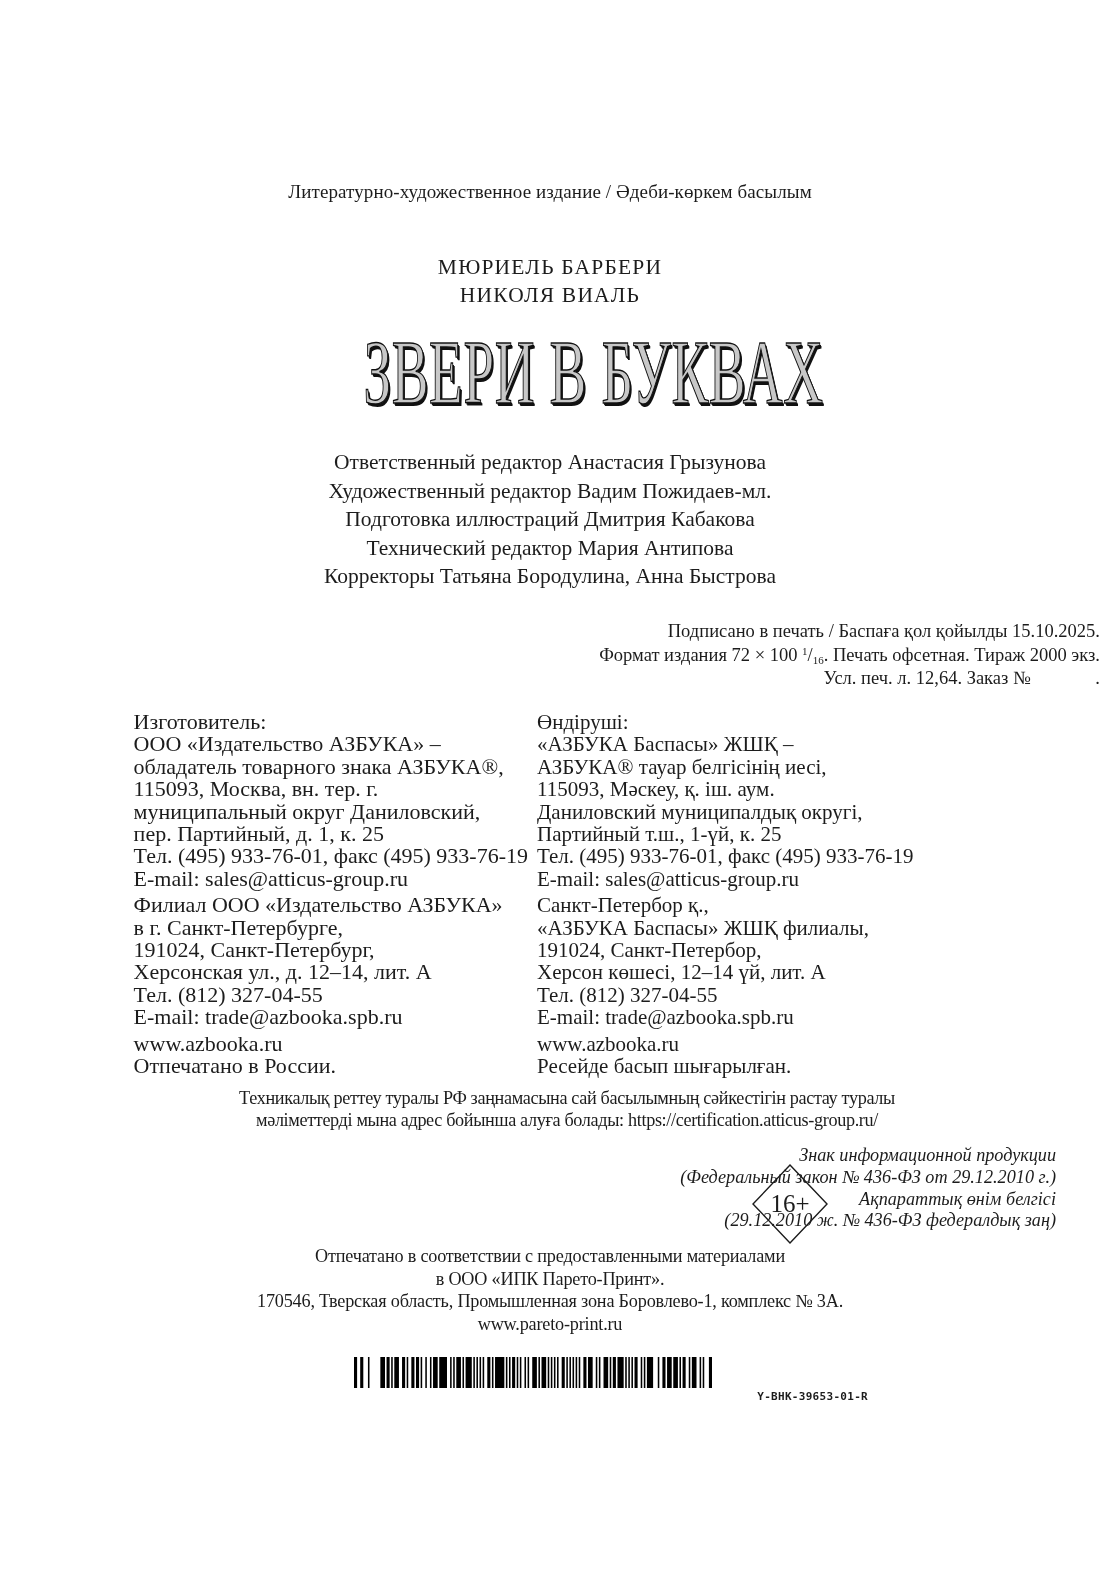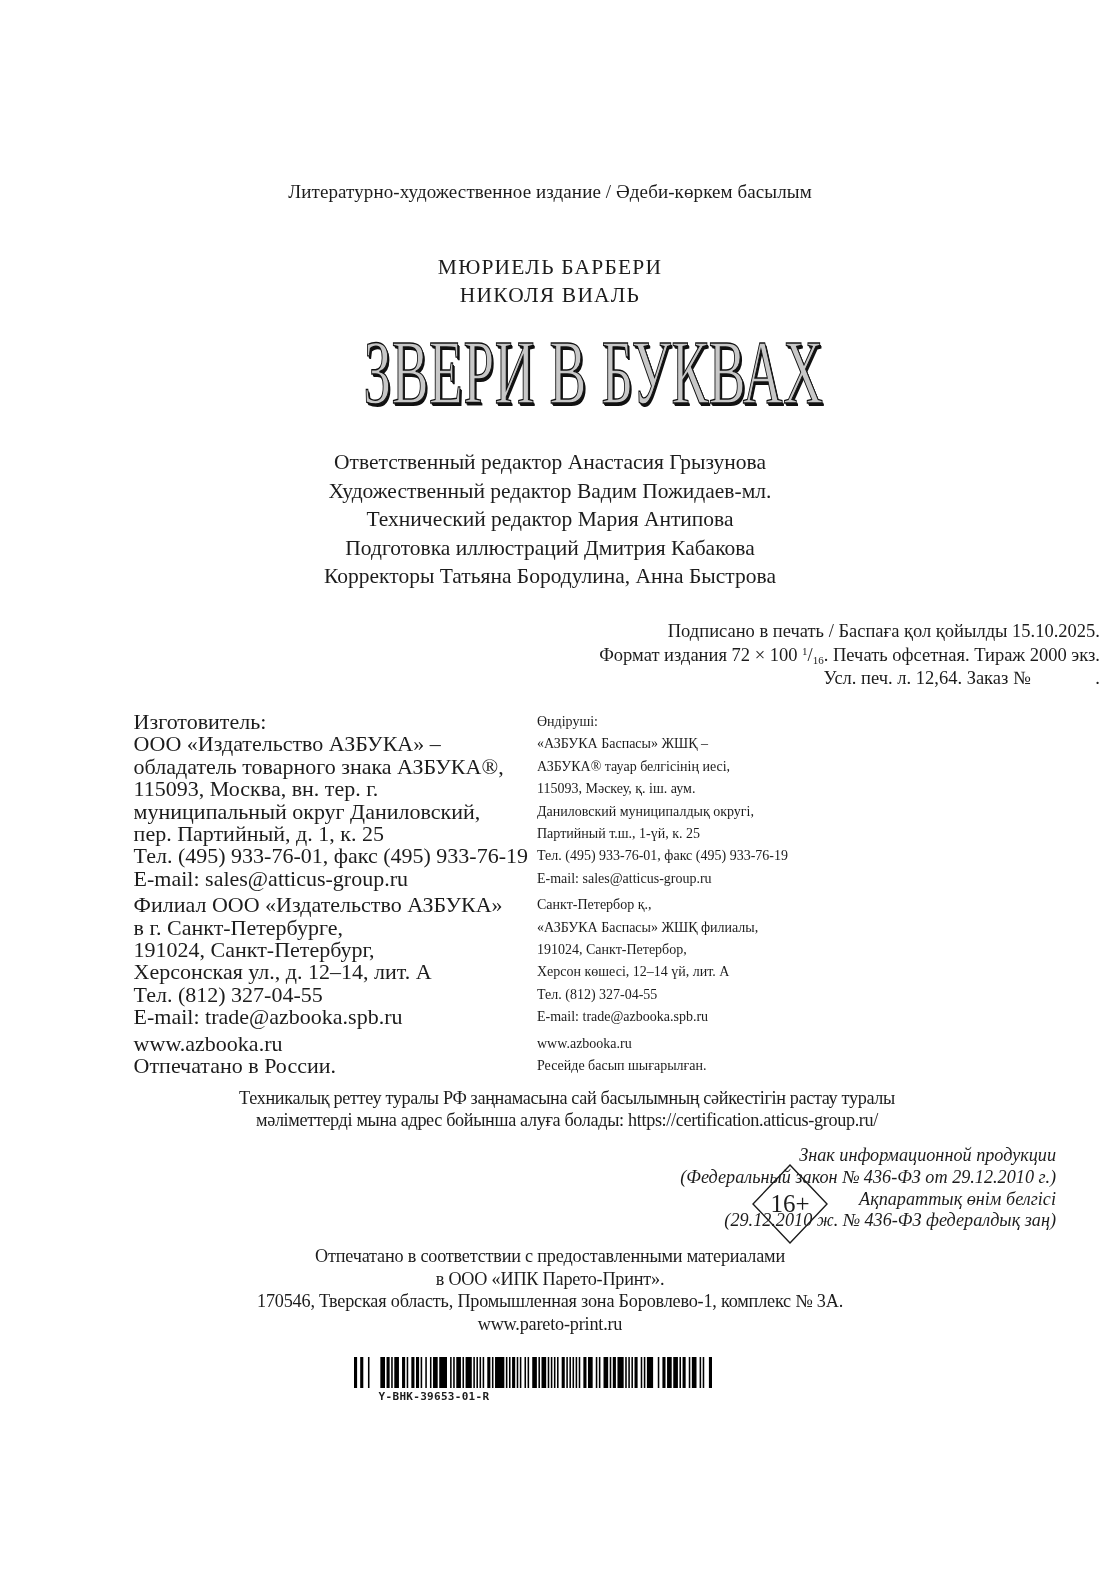--- a/index.html
+++ b/index.html
@@ -28,58 +28,58 @@
     white-space: nowrap;
   }
 
   .credits { top: 448px; font-size: 21.5px; line-height: 28.6px; }
 
   .print-info { top: 620px; font-size: 18.5px; line-height: 23.5px; text-align: right; }
   .print-info sup { font-size: 11px; vertical-align: 6px; line-height: 0; }
   .print-info sub { font-size: 11px; vertical-align: -3px; line-height: 0; }
 
   .col-left { top: 711px; right: 572px; font-size: 22px; line-height: 22.4px; }
-  .col-right { top: 711px; left: 537px; text-align: left; font-size: 14px; line-height: 22.4px; }
+  .col-right { top: 711px; left: 537px; text-align: left; font-size: 21px; line-height: 22.4px; }
   .gap { height: 4px; }
 
   .cert { top: 1087px; font-size: 18.2px; line-height: 22.4px; letter-spacing: -0.35px; padding-left: 17px; }
 
   .sign { top: 1145px; left: 0; width: 1056px; text-align: right; font-size: 18.2px; line-height: 21.8px; font-style: italic; }
 
   .age { left: 752px; top: 1164px; width: 76px; height: 80px; }
   .age-label { position: absolute; left: 0; top: 0; width: 76px; height: 80px;
                display: flex; align-items: center; justify-content: center;
                font-size: 25px; }
 
   .printer { top: 1245px; font-size: 18.2px; line-height: 22.6px; letter-spacing: -0.2px; }
 
   .barcode { left: 354px; top: 1357px; width: 358px; height: 31px; }
-  .barcode-label { top: 1390px; left: 0; width: 868px; text-align: center;
+  .barcode-label { top: 1390px; left: 0; width: 868px; text-align: right;
                    font-family: "DejaVu Sans Mono", "Liberation Mono", monospace;
                    font-size: 11px; font-weight: bold; letter-spacing: 0.3px; }
 </style>
 </head>
 <body>
 
 <div class="abs center genre">Литературно-художественное издание / Әдеби-көркем басылым</div>
 
 <div class="abs center authors">
   <span class="line">МЮРИЕЛЬ  БАРБЕРИ</span>
   <span class="line">НИКОЛЯ  ВИАЛЬ</span>
 </div>
 
 <div class="abs title-wrap">
   <span class="title">ЗВЕРИ  В  БУКВАХ</span>
 </div>
 
 <div class="abs center credits">
   <span class="line">Ответственный редактор Анастасия Грызунова</span>
   <span class="line">Художественный редактор Вадим Пожидаев-мл.</span>
+  <span class="line">Подготовка иллюстраций Дмитрия Кабакова</span>
   <span class="line">Технический редактор Мария Антипова</span>
-  <span class="line">Подготовка иллюстраций Дмитрия Кабакова</span>
   <span class="line">Корректоры Татьяна Бородулина, Анна Быстрова</span>
 </div>
 
 <div class="abs center print-info">
   <span class="line">Подписано в печать / Баспаға қол қойылды 15.10.2025.</span>
   <span class="line"><span>Формат издания 72 × 100 </span><sup>1</sup><span>/</span><sub>16</sub><span>. Печать офсетная. Тираж 2000 экз.</span></span>
   <span class="line" style="white-space:pre;">Усл. печ. л. 12,64. Заказ №              .</span>
 </div>
 
 <div class="abs col-left">

